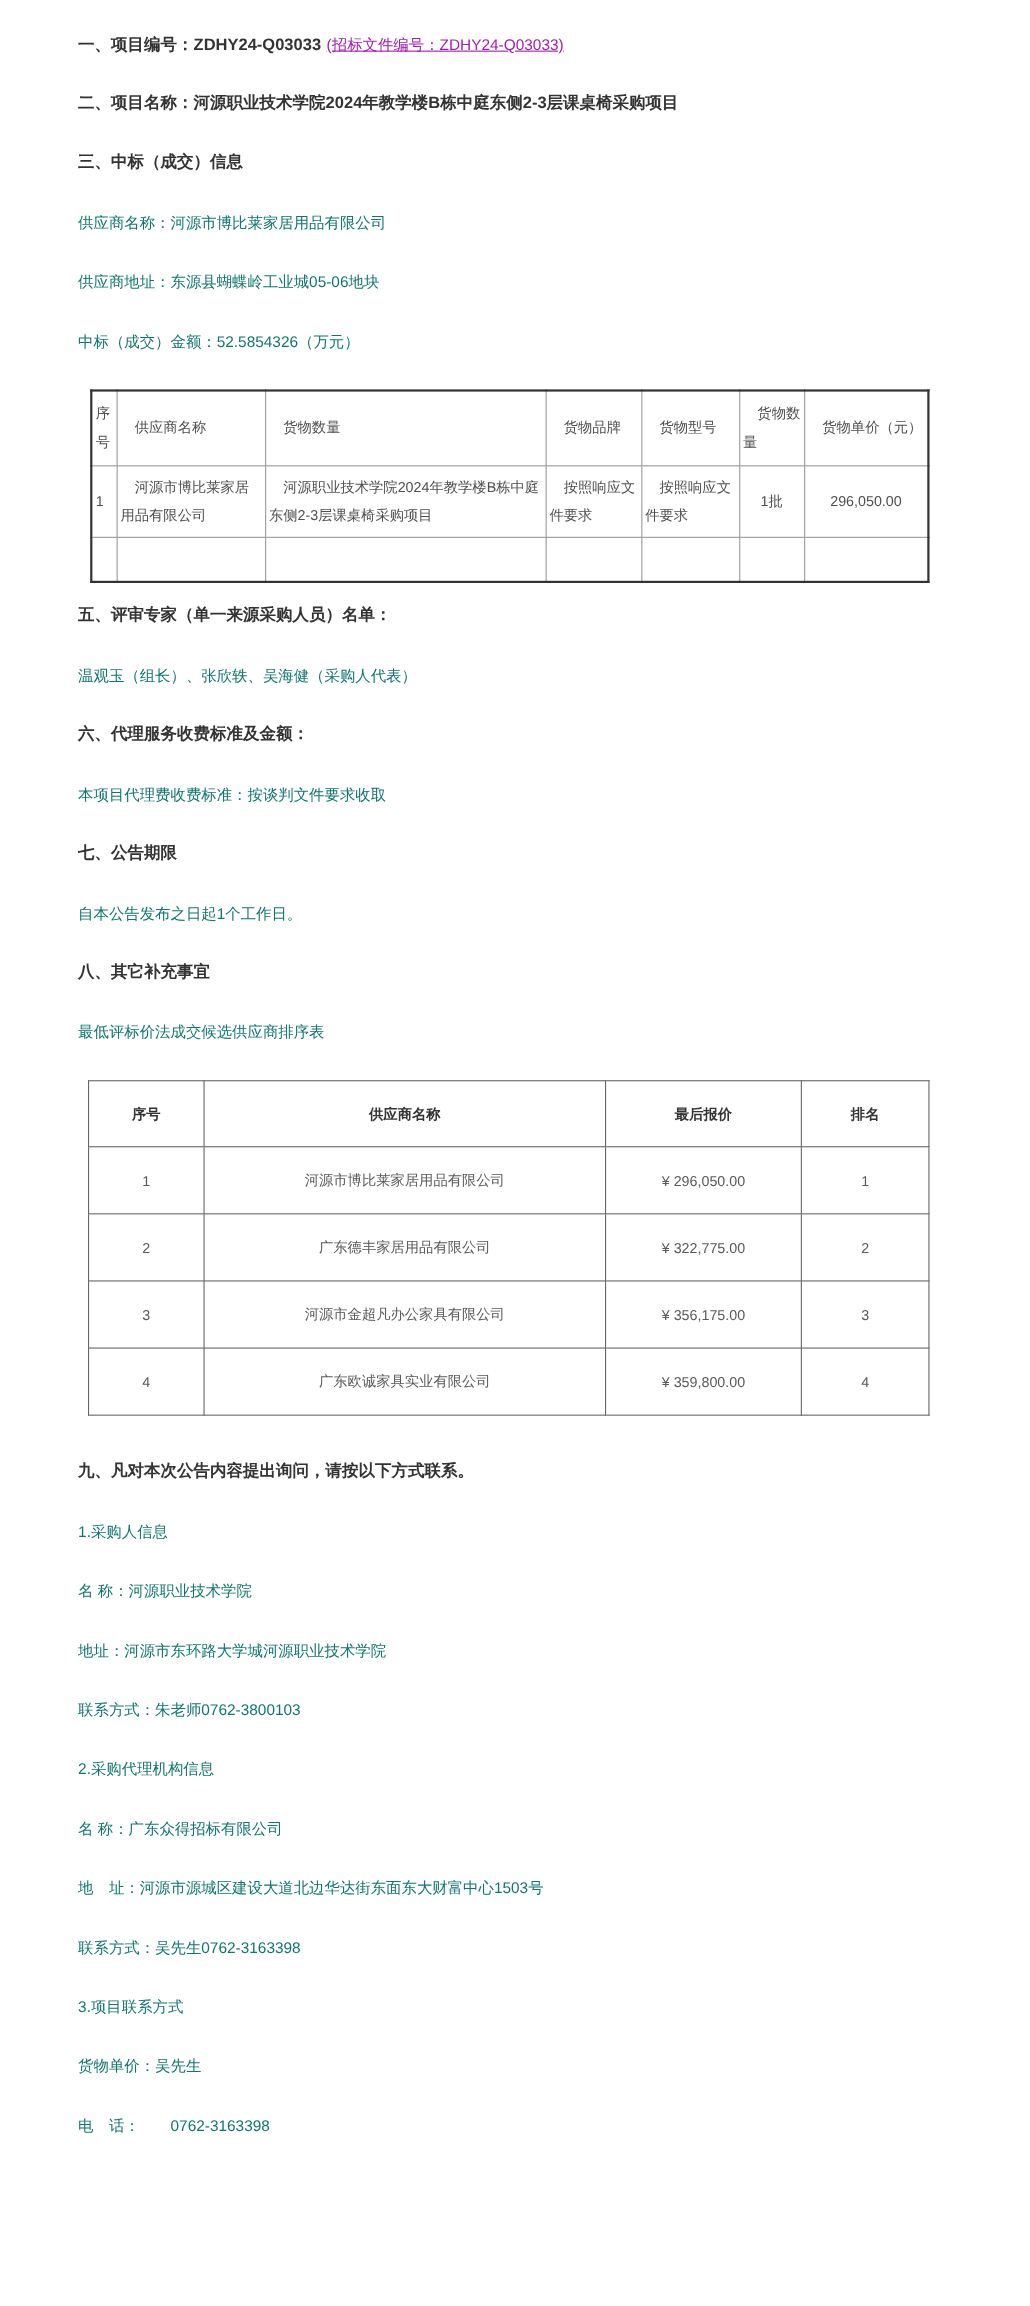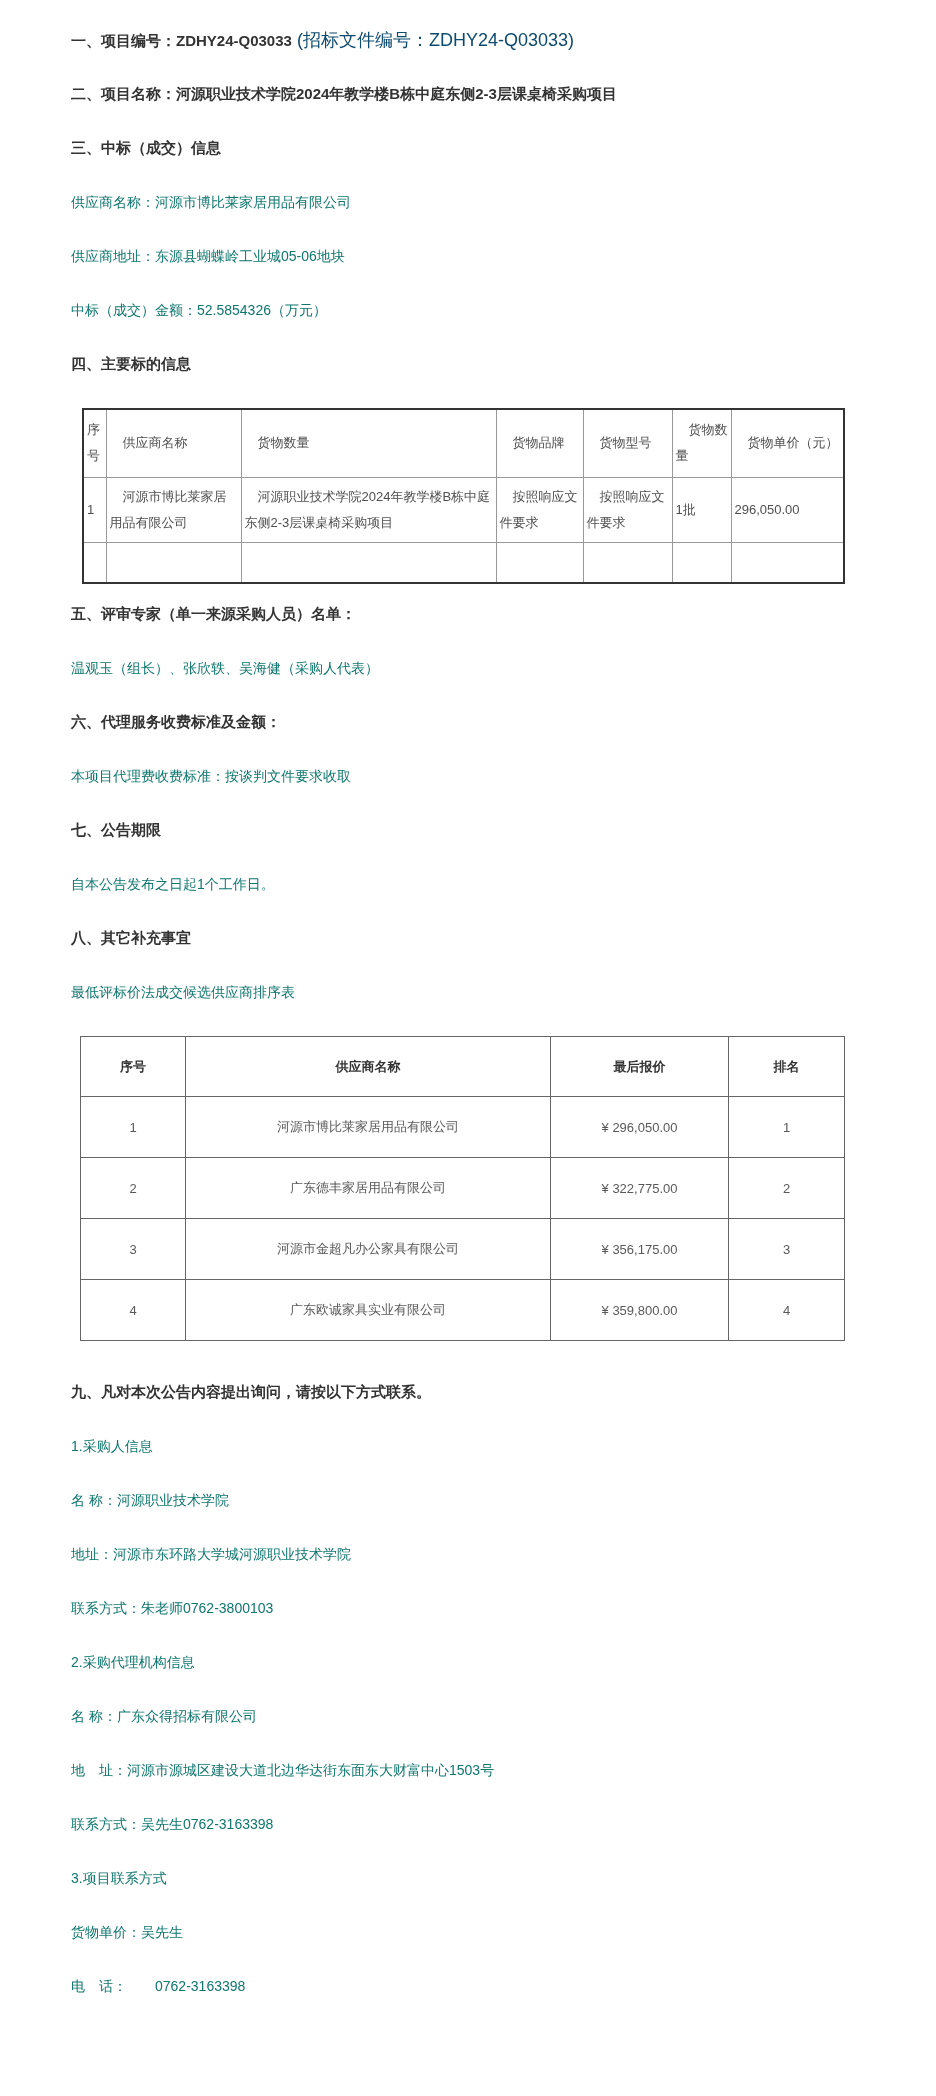--- a/index.html
+++ b/index.html
@@ -6,33 +6,33 @@
   body{
     width:936px;height:2096px;overflow:hidden;background:#ffffff;
     font-family:"Liberation Sans","DejaVu Sans",sans-serif;
   }
   .content{box-sizing:border-box;padding:30px 70px 0 71px;}
   .ln{
     margin:0 0 34px 0;height:20px;line-height:20px;
     font-size:14px;color:#0f766e;white-space:pre-wrap;
   }
   .hd{font-size:15px;font-weight:bold;color:#333333;}
-  .hd .note{font-weight:normal;color:#0c4a6e;font-size:18px;margin-left:5px;}
+  .hd .note{font-weight:normal;color:#a21caf;font-size:14px;margin-left:5px;text-decoration:underline;}
 
   table{border-collapse:collapse;table-layout:fixed;}
 
   
   .t1{width:761px;margin:30px 0 0 11px;border:2px solid #333;}
   .t1 th,.t1 td{
     border:1px solid #999;font-weight:normal;font-size:13px;color:#4f4f4f;
     padding:2px 3px;vertical-align:middle;text-align:left;
     word-break:break-all;line-height:26px;
   }
   .t1 .ind{text-indent:1em;}
-  .t1 .ctr{text-align:left;text-indent:0;}
+  .t1 .ctr{text-align:center;text-indent:0;}
   .t1 .r-head{height:68px;}
   .t1 .r-data{height:65px;}
   .t1 .r-empty{height:41px;}
 
   
   .t2{width:765px;margin:23px 0 0 9px;border:1px solid #666;}
   .t2 th,.t2 td{
     border:1px solid #666;font-size:13px;padding:0 2px;
     text-align:center;vertical-align:middle;word-break:break-all;
   }
@@ -50,21 +50,20 @@
   <p class="ln hd"><span>一、项目编号：ZDHY24-Q03033</span><span class="note">(招标文件编号：ZDHY24-Q03033)</span></p>
 
   <p class="ln hd">二、项目名称：河源职业技术学院2024年教学楼B栋中庭东侧2-3层课桌椅采购项目</p>
 
   <p class="ln hd">三、中标（成交）信息</p>
 
   <p class="ln">供应商名称：河源市博比莱家居用品有限公司</p>
   <p class="ln">供应商地址：东源县蝴蝶岭工业城05-06地块</p>
   <p class="ln">中标（成交）金额：52.5854326（万元）</p>
 
-  <p class="ln hd">四、主要标的信息</p>
 
   <table class="t1">
     <colgroup>
       <col style="width:23px">
         <col style="width:135px">
         <col style="width:255px">
       <col style="width:87px">
         <col style="width:89px">
         <col style="width:59px">
         <col style="width:113px">

